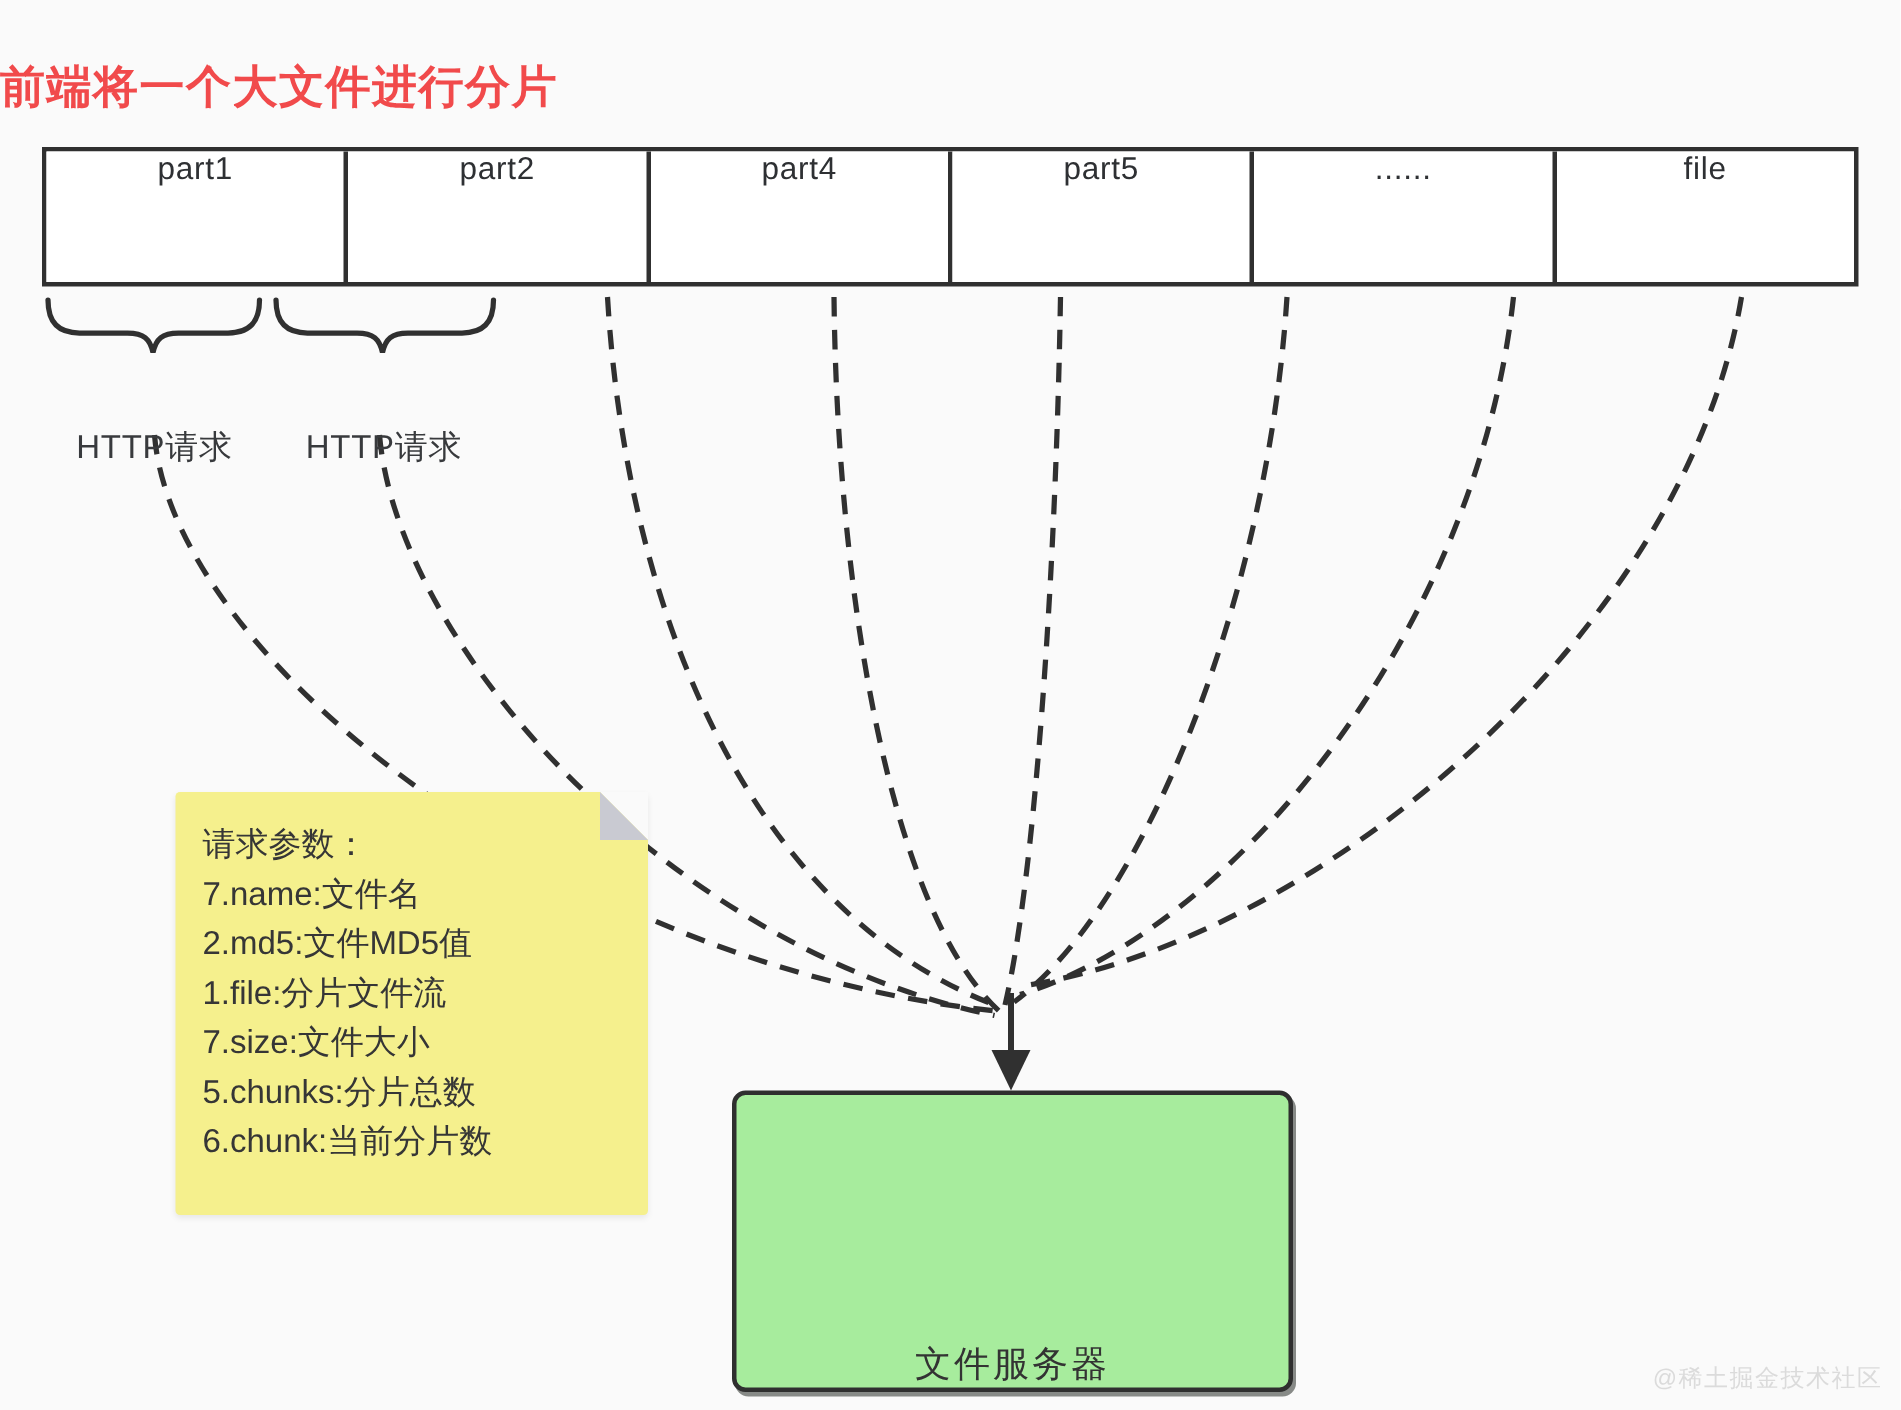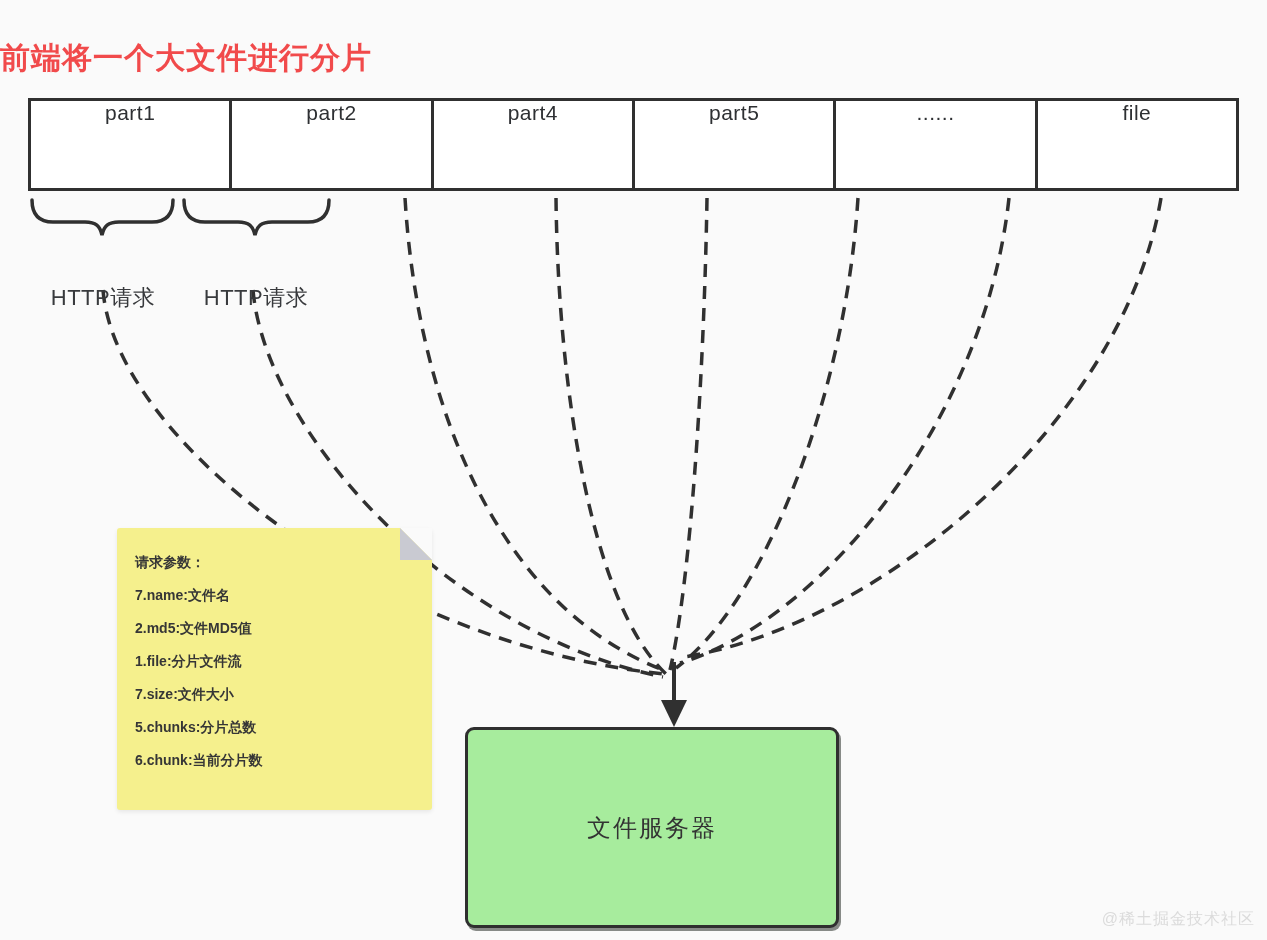--- a/index.html
+++ b/index.html
@@ -84,30 +84,30 @@
     position:absolute;top:0;right:0;width:0;height:0;
     border-top:32px solid var(--canvas-bg);
     border-left:32px solid transparent;
   }
   .sticky-note .fold{
     position:absolute;top:0;right:0;width:0;height:0;
     border-bottom:32px solid var(--note-fold-gray);
     border-right:32px solid transparent;
   }
   .note-line{
-    font-size:14px;font-weight:700;color:#363636;
+    font-size:22px;font-weight:400;color:#363636;
     line-height:33px;white-space:nowrap;
   }
   .server-box{
-    position:absolute;left:465px;top:727px;
+    position:absolute;left:488px;top:727px;
     width:374px;height:201px;
     background:var(--server-green);
     border:3px solid #2f2f2f;
     border-radius:9px;
-    display:flex;align-items:center;justify-content:center;
+    display:flex;align-items:flex-end;justify-content:center;
     box-shadow:2px 3px 0 rgba(40,45,40,0.55);
   }
   .server-label{
     font-size:24px;font-weight:500;color:#333;
     letter-spacing:2px;
   }
   .watermark{
     position:absolute;right:12px;bottom:10px;
     font-size:16px;color:var(--watermark-gray);
     letter-spacing:1px;

